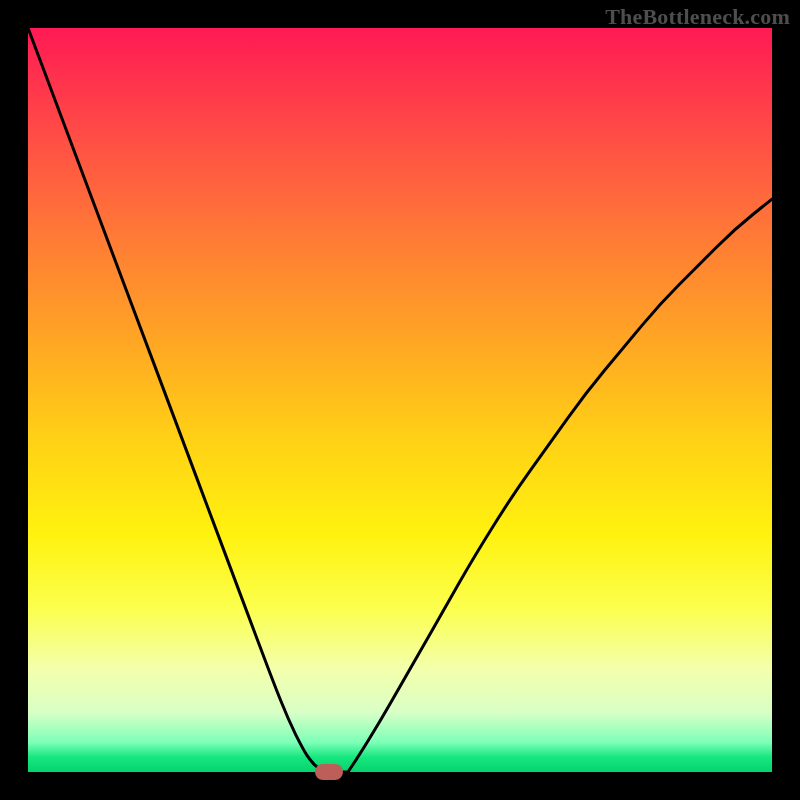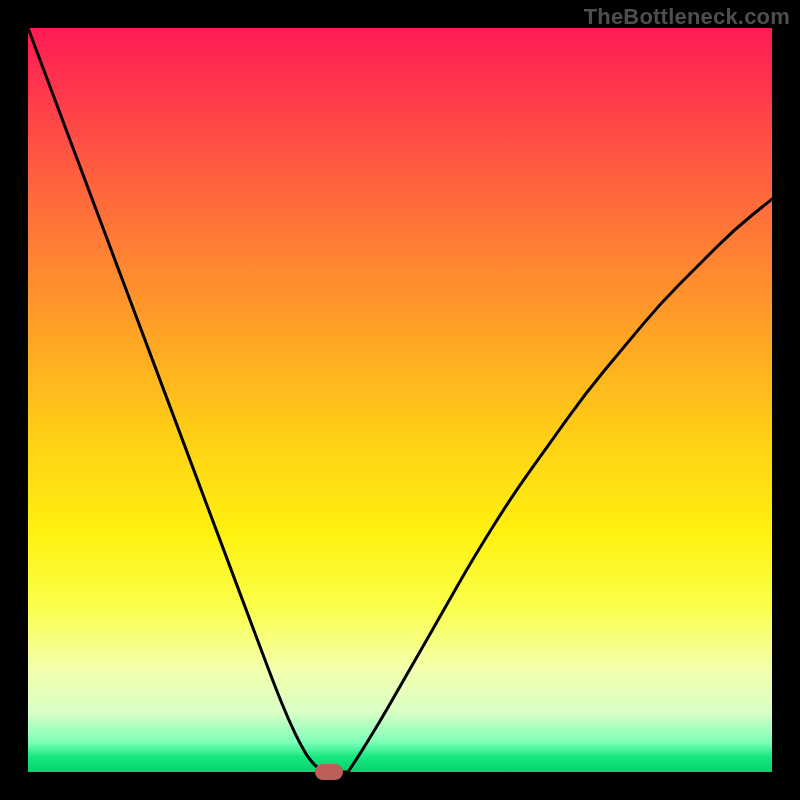--- a/index.html
+++ b/index.html
@@ -19,20 +19,21 @@
   }
   .watermark {
     position: absolute;
     top: 4px;
     right: 10px;
     color: #4e4e4e;
     font-size: 22px;
     font-weight: bold;
     letter-spacing: 0.2px;
     z-index: 10;
+    font-family: Liberation Serif, serif;
   }
   .plot-area {
     position: absolute;
     left: 28px;
     top: 28px;
     width: 744px;
     height: 744px;
     background: linear-gradient(to bottom,
       #ff1a54 0%,
       #ff4f45 15%,

